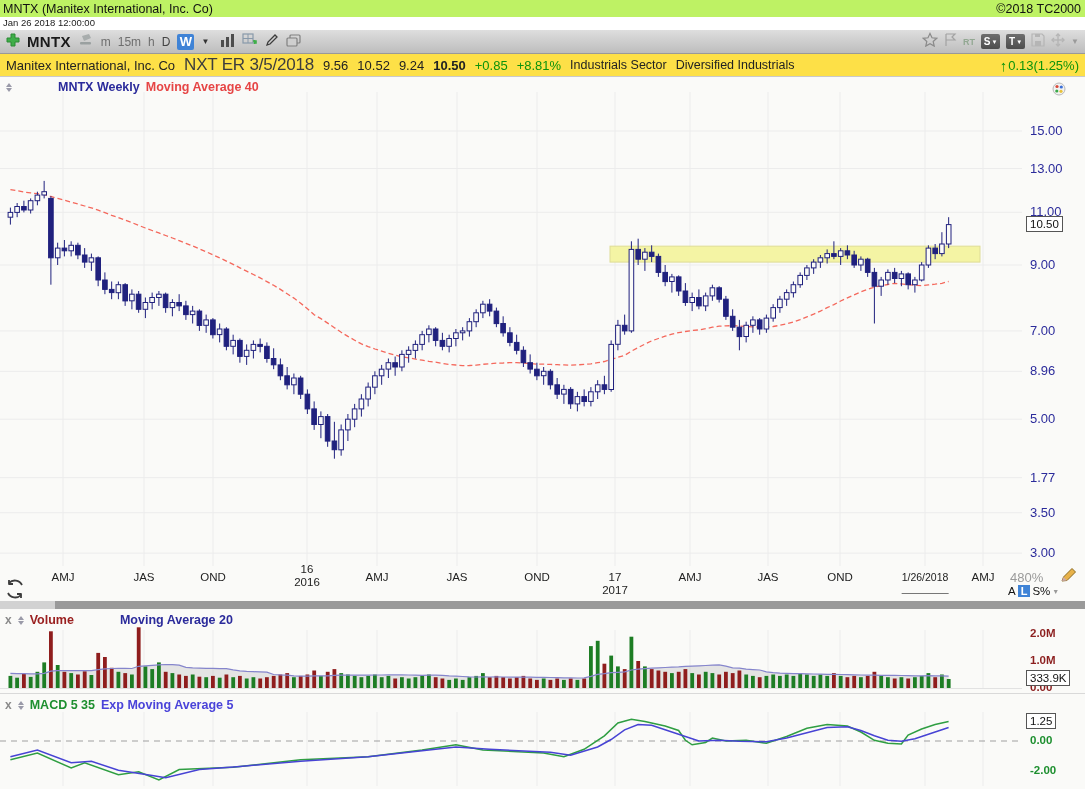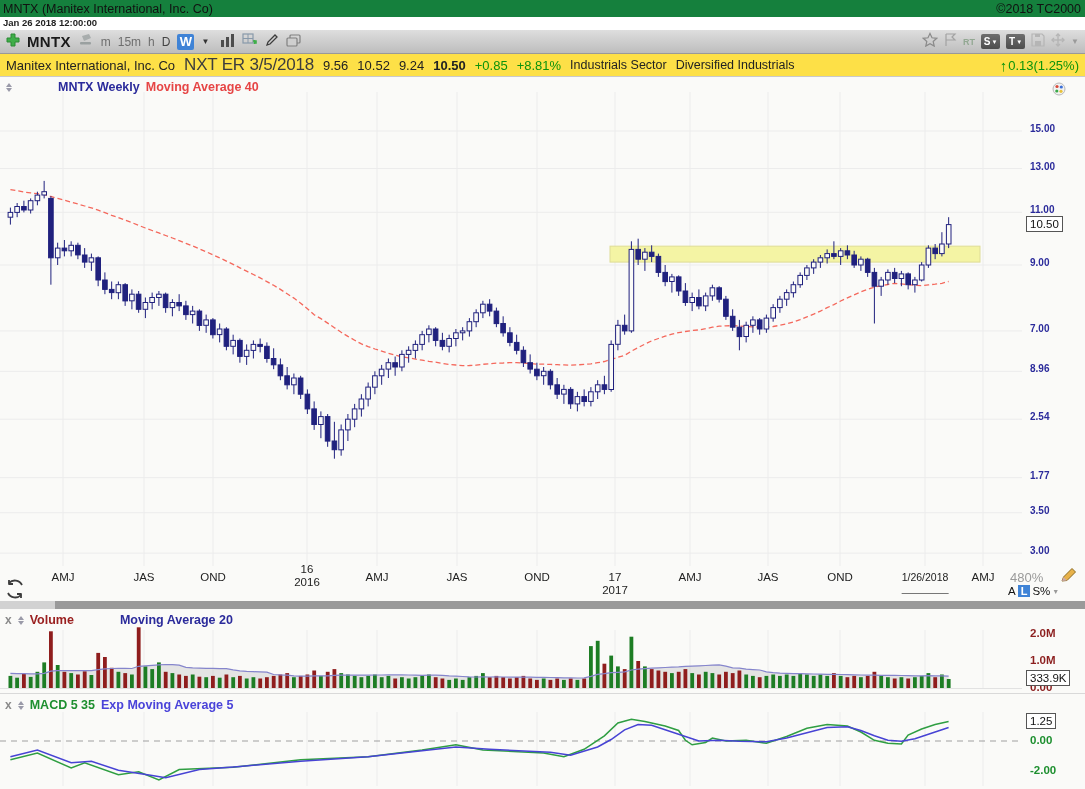--- a/index.html
+++ b/index.html
@@ -1,20 +1,20 @@
 <!DOCTYPE html>
 <html><head>
 <meta charset="utf-8">
 <style>
   html,body{margin:0;padding:0;}
   body{width:1085px;height:789px;position:relative;overflow:hidden;
        font-family:"Liberation Sans",sans-serif;background:#fff;color:#111;}
   
-  .r1{height:15px;padding:2px 4px 0 3px;display:flex;justify-content:space-between;font-size:12.5px;color:#111;background:#15803d;text-align:right;}
-  .r2{height:13px;padding:0 3px;font-size:9.5px;color:#222;background:#fff;font-weight:bold;}
+  .r1{height:15px;padding:2px 4px 0 3px;display:flex;justify-content:space-between;font-size:12.5px;color:#111;background:#bef264;text-align:right;}
+  .r2{height:13px;padding:0 3px;font-size:9.5px;color:#222;background:#fff;}
   .toolbar{height:23px;display:flex;align-items:center;padding:0 6px;background:linear-gradient(#dedede,#bdbdbd);border-bottom:1px solid #999;}
   .tleft{display:flex;align-items:center;gap:7px;flex:1;}
   .tright{display:flex;align-items:center;gap:6px;}
   .sym{font-size:15px;font-weight:700;color:#1a1a1a;letter-spacing:.3px;}
   .tf{font-size:12px;color:#6e6e6e;}
   .tf.dark{color:#444;}
   .tfw{width:17px;height:16px;background:#3f83d6;color:#fff;font-size:13px;font-weight:700;display:flex;align-items:center;justify-content:center;border-radius:2px;}
   .caret{font-size:8px;color:#333;}
   .caret.gray{color:#9a9a9a;}
   .rt{font-size:9px;font-weight:700;color:#93a893;}
@@ -35,21 +35,21 @@
   .phead .t-navy{color:#2b2b9b;padding-left:40px;}
   .phead .t-red{color:#e64545;}
   .phead .t-maroon{color:#9a2020;}
   .phead .t-green{color:#1d8f2f;}
   .phead .t-blue{color:#4a43d9;}
   .closex{color:#8a8a8a;font-weight:700;font-size:12px;}
   .ud{display:inline-flex;flex-direction:column;gap:1px;}
   .ud i{width:0;height:0;border-left:3.5px solid transparent;border-right:3.5px solid transparent;}
   .ud .u{border-bottom:4.5px solid #9a9aa8;}
   .ud .d{border-top:4.5px solid #9a9aa8;}
-  .ylab{position:absolute;left:1030px;font-size:10px;font-weight:700;color:#2b2b9b;z-index:2;}
+  .ylab{position:absolute;left:1030px;font-size:13px;font-weight:400;color:#2b2b9b;z-index:2;}
   .vlab{position:absolute;left:1030px;font-size:11.5px;font-weight:700;color:#8c1f1f;z-index:2;}
   .mlab{position:absolute;left:1030px;font-size:11.5px;font-weight:700;color:#1d8f2f;z-index:2;}
   .badge{position:absolute;left:1026px;background:#fff;border:1px solid #555;font-size:11.5px;color:#111;padding:1px 3px;z-index:6;}
   .xlab{position:absolute;font-size:11.5px;color:#222;text-align:center;transform:translateX(-50%);line-height:13px;}
   .xlab.u{font-size:10.5px;border-bottom:1px solid #777;padding-bottom:9px;}
   .zoomlab{position:absolute;font-size:13px;color:#9a9a9a;}
   .als{position:absolute;display:flex;align-items:center;gap:2px;font-size:11.5px;color:#111;}
   .als .lbox{background:#3f83d6;color:#fff;padding:0 3px;font-weight:700;font-size:11px;}
   .hline{position:absolute;height:1px;background:#dcdcdc;}
   .sbtrack{position:absolute;left:0;top:524px;width:1085px;height:8px;background:#d2d2d2;}
@@ -710,21 +710,21 @@
   </div>
 
   <div class="hline" style="left:0;top:611px;width:1022px;background:#e2e2e2;"></div>
   <div class="hline" style="left:0;top:616px;width:1085px;background:#d9d9d9;"></div>
 <div class="ylab" style="left: 1030px; top: 46px;">15.00</div>
     <div class="ylab" style="left: 1030px; top: 83.5354px;">13.00</div>
     <div class="ylab" style="left: 1030px; top: 127.354px;">11.00</div>
     <div class="ylab" style="left: 1030px; top: 179.99px;">9.00</div>
     <div class="ylab" style="left: 1030px; top: 245.909px;">7.00</div>
     <div class="ylab" style="left: 1030px; top: 286.343px;">8.96</div>
-    <div class="ylab" style="left: 1030px; top: 334.166px;">2.54</div>
+    <div class="ylab" style="left: 1030px; top: 334.166px;">5.00</div>
     <div class="ylab" style="left: 1030px; top: 392.697px;">1.77</div>
     <div class="ylab" style="left: 1030px; top: 427.722px;">3.50</div>
     <div class="ylab" style="left: 1030px; top: 468.156px;">3.00</div>
     <div class="badge" style="left: 1026px; top: 138.556px;">10.50</div>
     <div class="vlab" style="left: 1030px; top: 550px;">2.0M</div>
     <div class="vlab" style="left: 1030px; top: 577px;">1.0M</div>
     <div class="vlab" style="left: 1030px; top: 604px;">0.00</div>
     <div class="badge" style="left: 1026px; top: 592.982px;">333.9K</div>
     <div class="mlab" style="left: 1030px; top: 657px;">0.00</div>
     <div class="mlab" style="left: 1030px; top: 687px;">-2.00</div>

